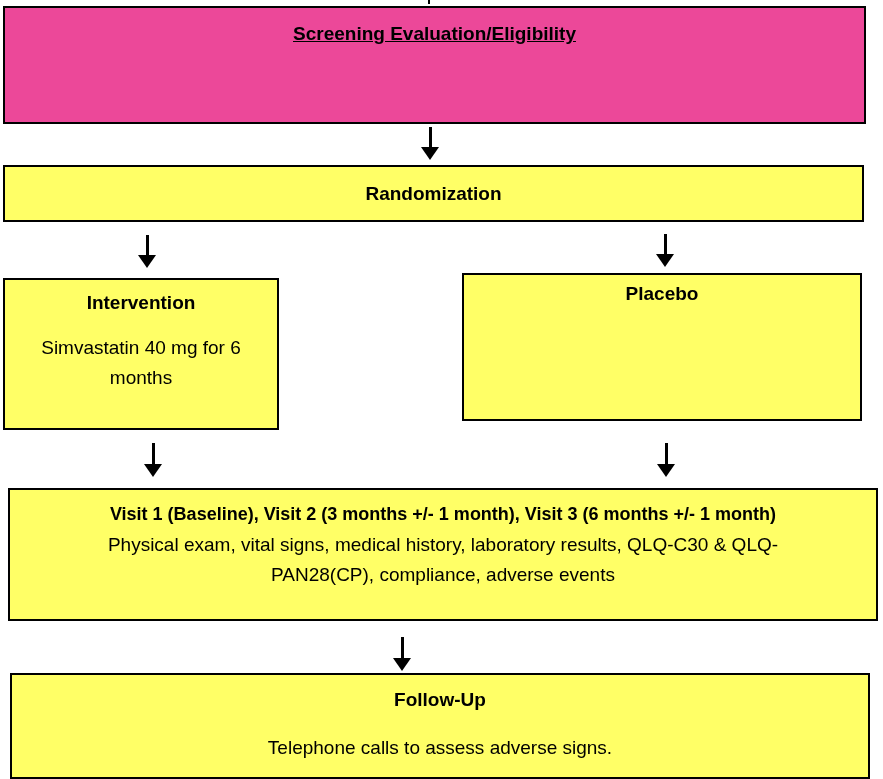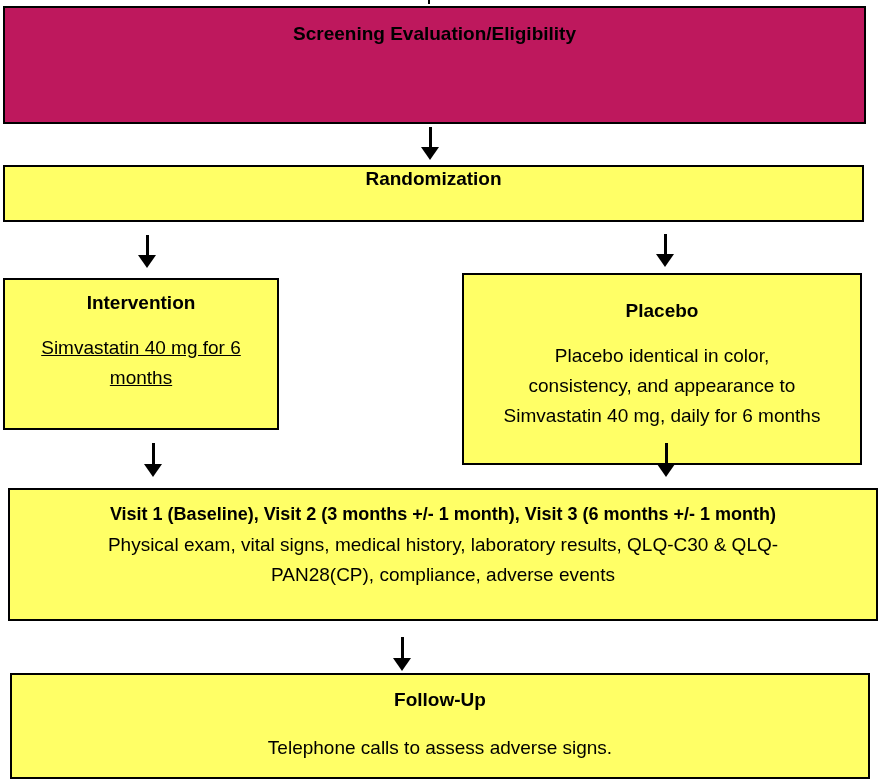--- a/index.html
+++ b/index.html
@@ -15,34 +15,35 @@
     font-family: "Liberation Sans", sans-serif;
     color: #000000;
     overflow: hidden;
   }
   .box {
     position: absolute;
     box-sizing: border-box;
     border: 2px solid #000000;
     text-align: center;
   }
-  .box.blue { background: #be185d; }
+  .box.blue { background: #ec4899; text-decoration: underline; }
   .box.yellow { background: #FFFF66; }
   .box .title {
     font-weight: bold;
     font-size: 19px;
     line-height: 23px;
   }
   .box .body {
     font-size: 19px;
     line-height: 30px;
     white-space: pre-line;
   }
   .box.center-v {
     display: flex;
+    align-items: center;
     justify-content: center;
   }
   .arrow {
     position: absolute;
     width: 18px;
     display: flex;
     flex-direction: column;
     align-items: center;
   }
   .arrow .stem {
@@ -59,22 +60,22 @@
   }
   .tick {
     position: absolute;
     background: #000000;
   }
   
   #box-screening   { left: 3px;   top: 6px;   width: 863px; height: 118px; padding-top: 14px; }
   #box-screening .body { margin-top: 21px; }
   #box-randomization { left: 3px; top: 165px; width: 861px; height: 57px; }
   #box-intervention { left: 3px;  top: 278px; width: 276px; height: 152px; padding-top: 11px; }
-  #box-intervention .body { margin-top: 19px; text-decoration: underline; }
-  #box-placebo     { left: 462px; top: 273px; width: 400px; height: 192px; padding-top: 24px; }
+  #box-intervention .body { margin-top: 19px; }
+  #box-placebo     { left: 462px; top: 273px; width: 400px; height: 148px; padding-top: 7px; }
   #box-placebo .body { margin-top: 19px; }
   #box-visits      { left: 8px;   top: 488px; width: 870px; height: 133px; padding-top: 13px; }
   #box-visits .title { font-size: 18px; }
   #box-visits .body { margin-top: 4px; }
   #box-followup    { left: 10px;  top: 673px; width: 860px; height: 106px; padding-top: 13px; }
   #box-followup .body { margin-top: 22px; }
 
   #arrow-1 { left: 421px; top: 127px; height: 33px; }
   #arrow-2 { left: 138px; top: 235px; height: 33px; }
   #arrow-3 { left: 656px; top: 234px; height: 33px; }
@@ -115,23 +116,20 @@
   </div>
 
   <div class="box yellow" id="box-intervention">
     <div class="title">Intervention</div>
     <div class="body">Simvastatin 40 mg for 6
 months</div>
   </div>
 
   <div class="box yellow" id="box-placebo">
     <div class="title">Placebo</div>
-    <div class="body">Placebo identical in color,
-consistency, and appearance to
-Simvastatin 40 mg, daily for 6 months</div>
   </div>
 
   <div class="arrow" id="arrow-4">
     <div class="stem"></div>
     <div class="head"></div>
   </div>
 
   <div class="arrow" id="arrow-5">
     <div class="stem"></div>
     <div class="head"></div>

